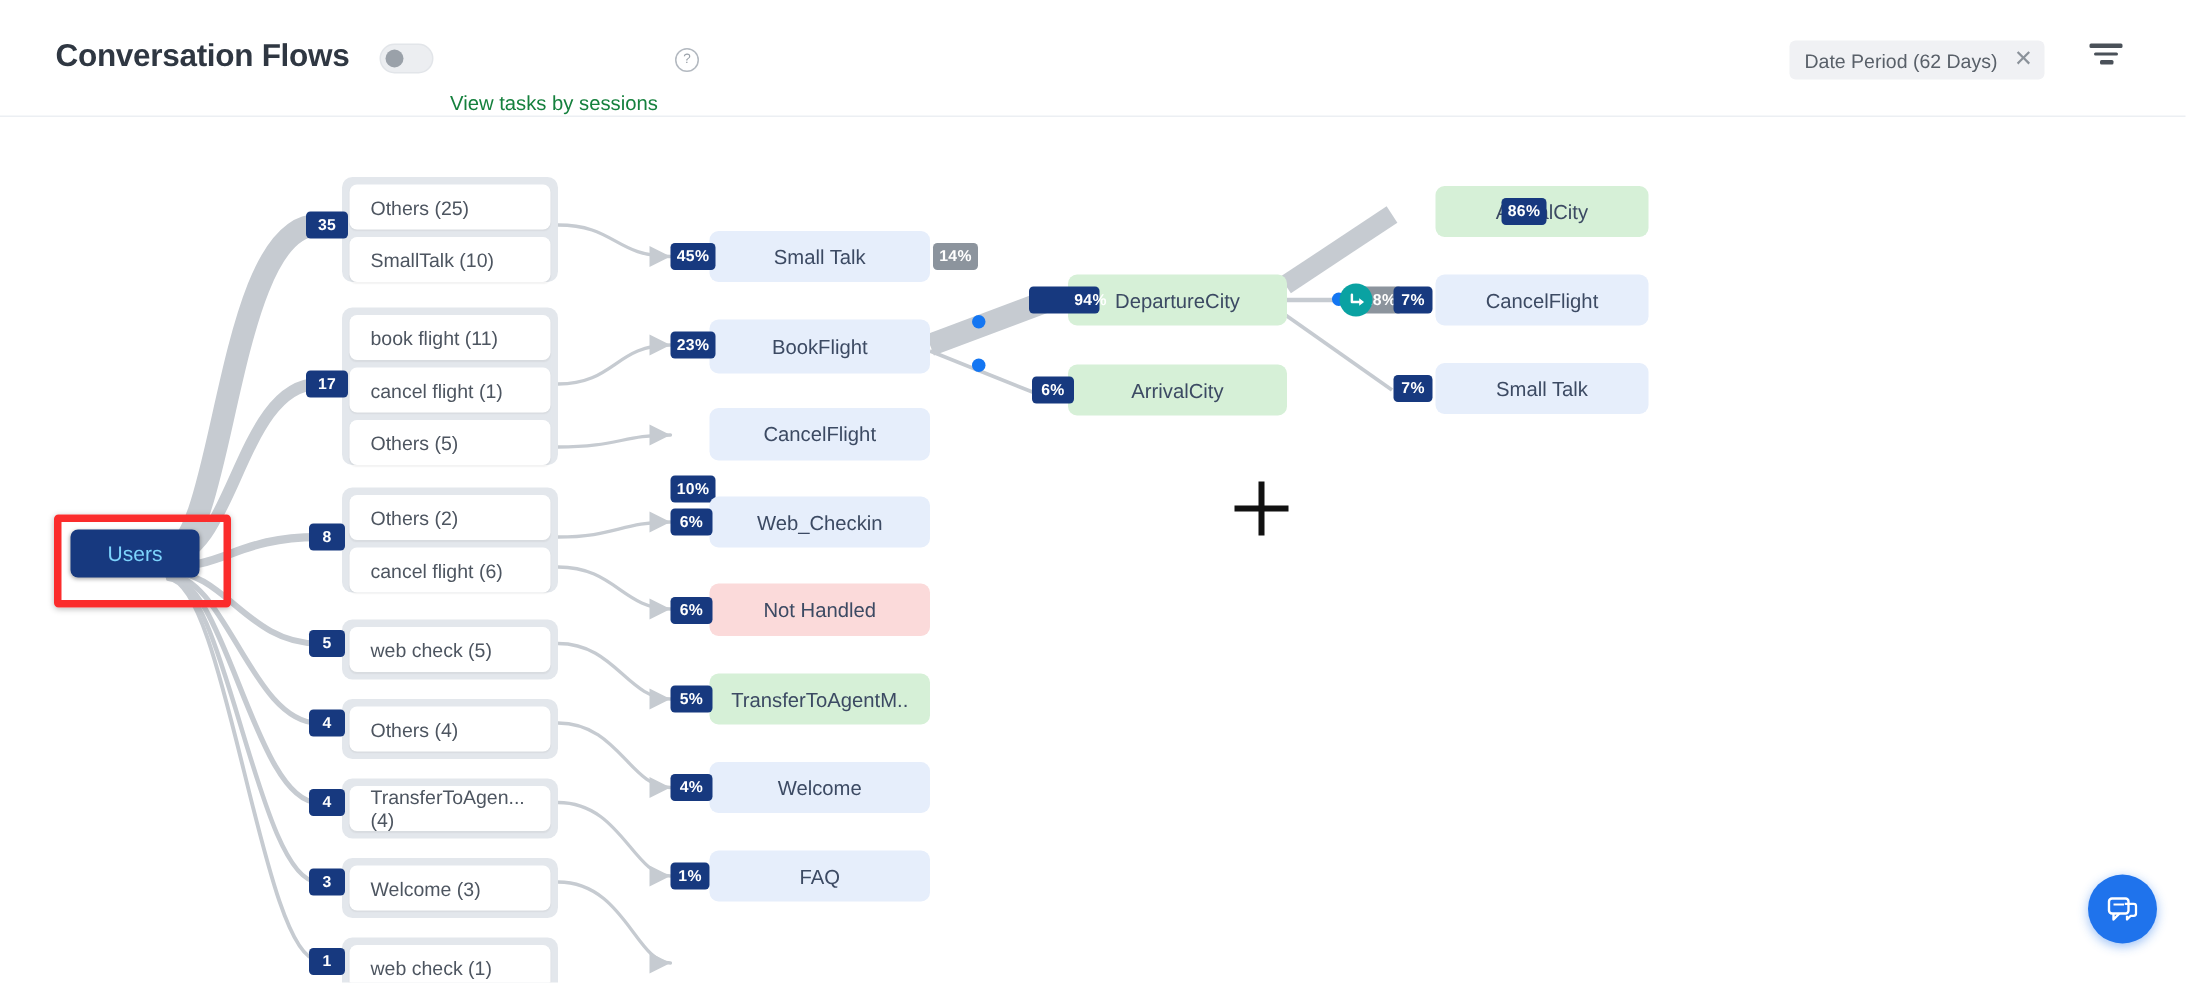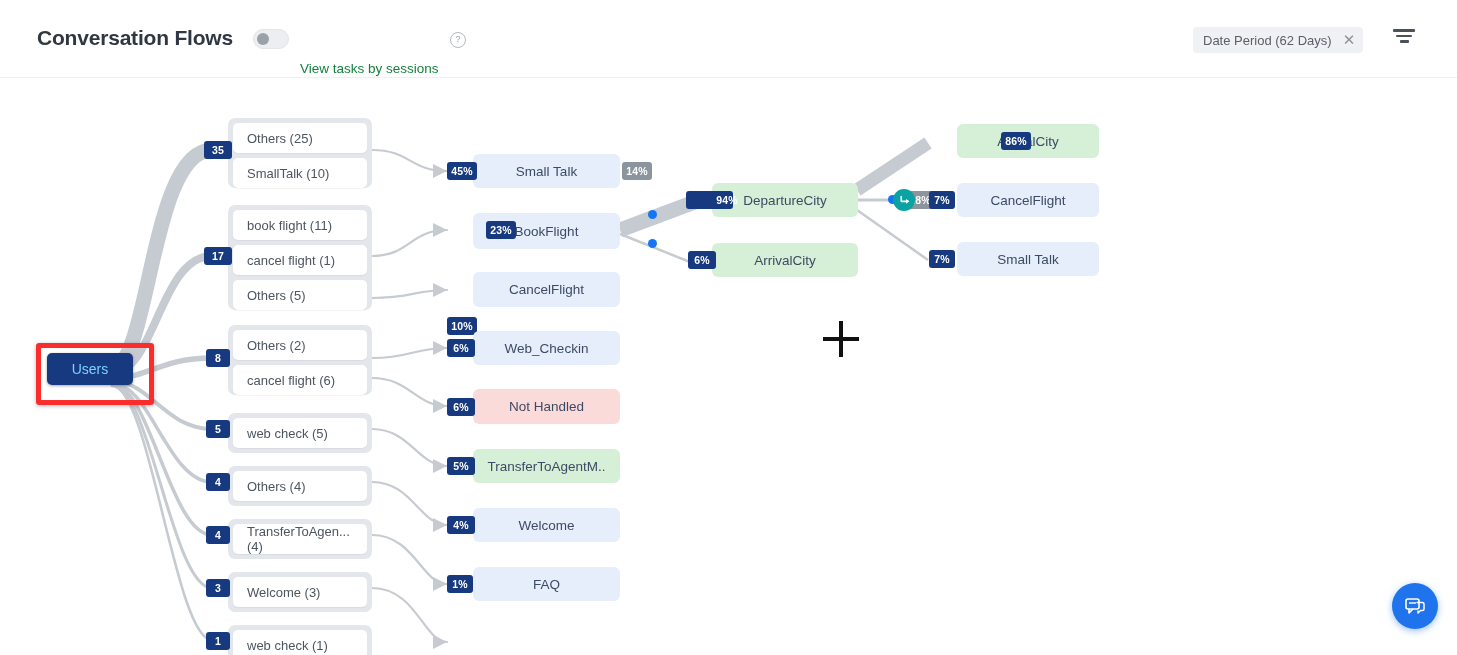--- a/index.html
+++ b/index.html
@@ -235,21 +235,21 @@
 
   <div class="group" style="left:228px;top:547px;width:144px;height:40px;">
     <div class="row">web check (1)</div>
   </div>
   <div class="badge" style="left:206px;top:554px;width:24px;">1</div>
 
   <div class="node blue" style="left:473px;top:76px;width:147px;height:34px;">Small Talk</div>
   <div class="badge" style="left:447px;top:84px;width:30px;">45%</div>
 
   <div class="node blue" style="left:473px;top:135px;width:147px;height:36px;text-align:center;">BookFlight</div>
-  <div class="badge" style="left:447px;top:143px;width:30px;margin-left:39px;">23%</div>
+  <div class="badge" style="left:447px;top:143px;width:30px;">23%</div>
 
   <div class="node blue" style="left:473px;top:194px;width:147px;height:35px;">CancelFlight</div>
   <div class="badge" style="left:447px;top:203px;width:30px;margin-top:36px;">10%</div>
 
   <div class="node blue" style="left:473px;top:253px;width:147px;height:34px;">Web_Checkin</div>
   <div class="badge" style="left:447px;top:261px;width:28px;">6%</div>
 
   <div class="node red" style="left:473px;top:311px;width:147px;height:35px;">Not Handled</div>
   <div class="badge" style="left:447px;top:320px;width:28px;">6%</div>
 

